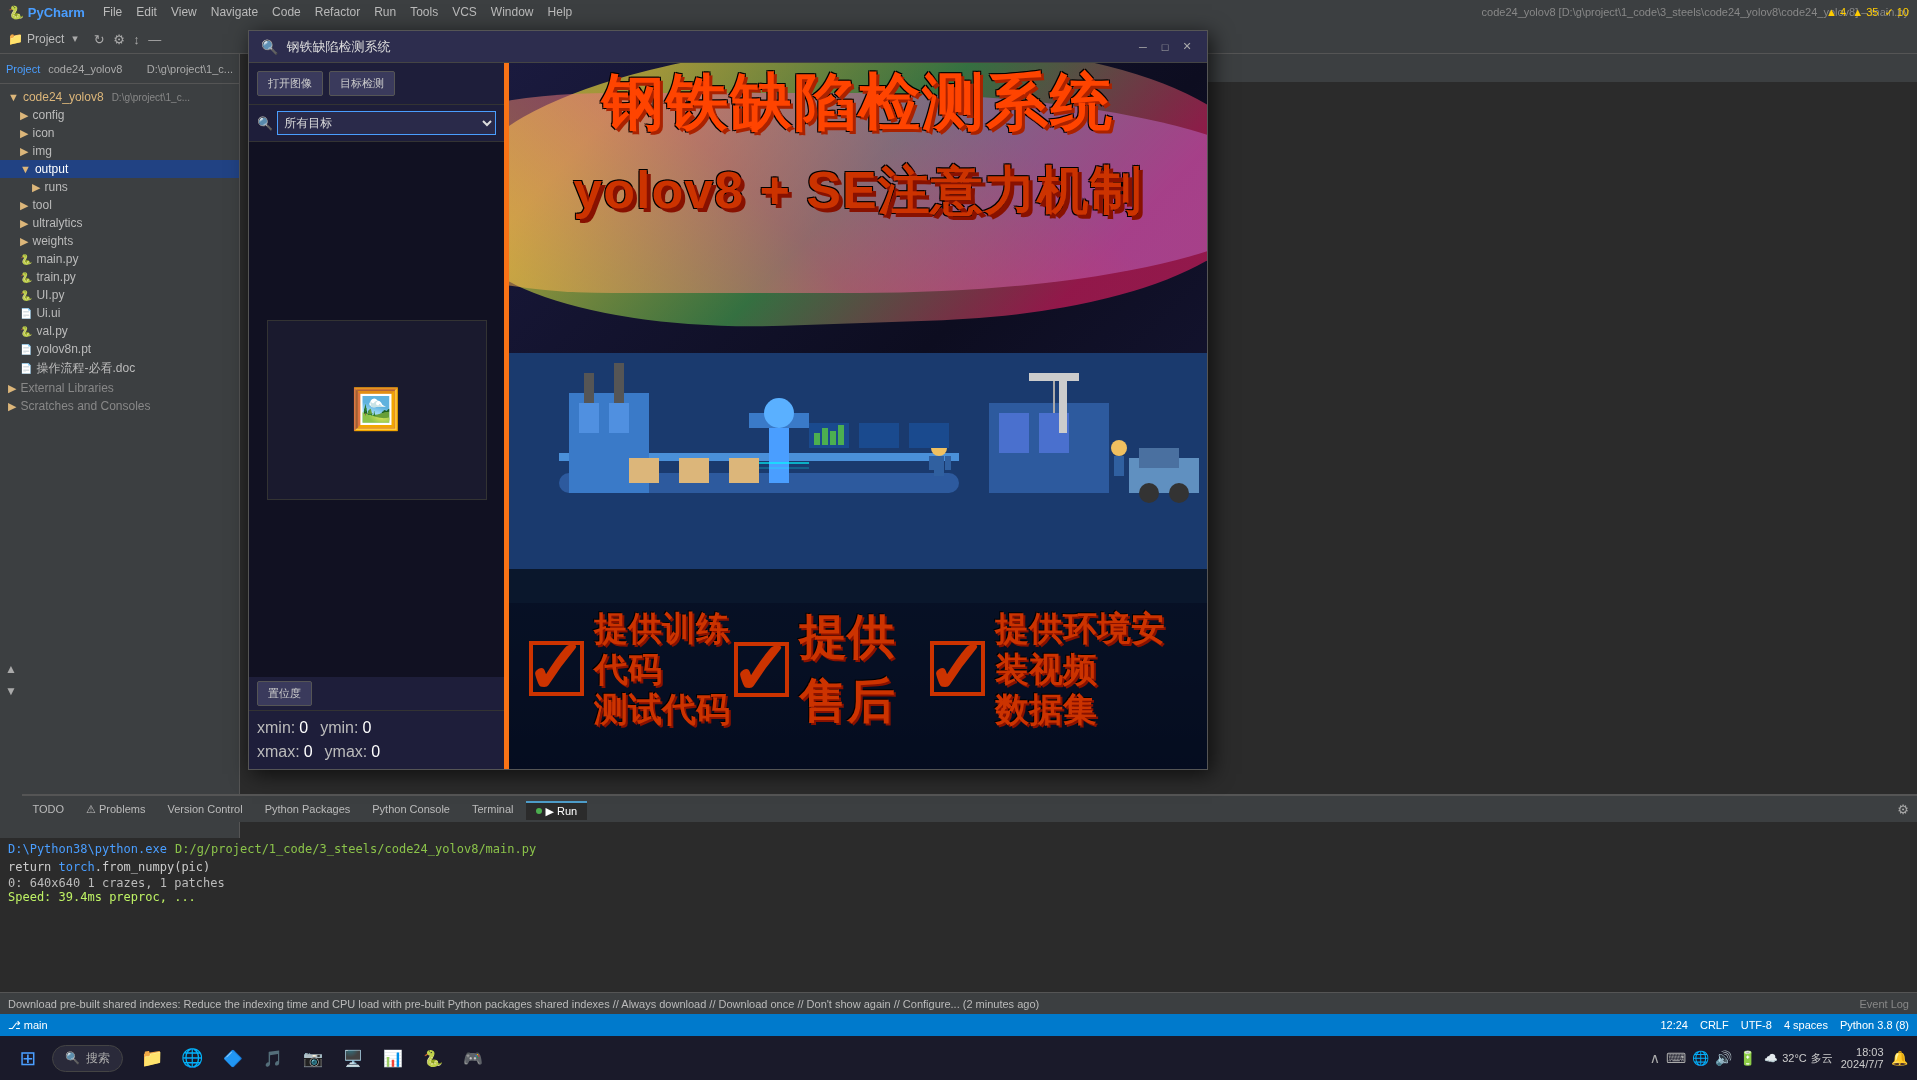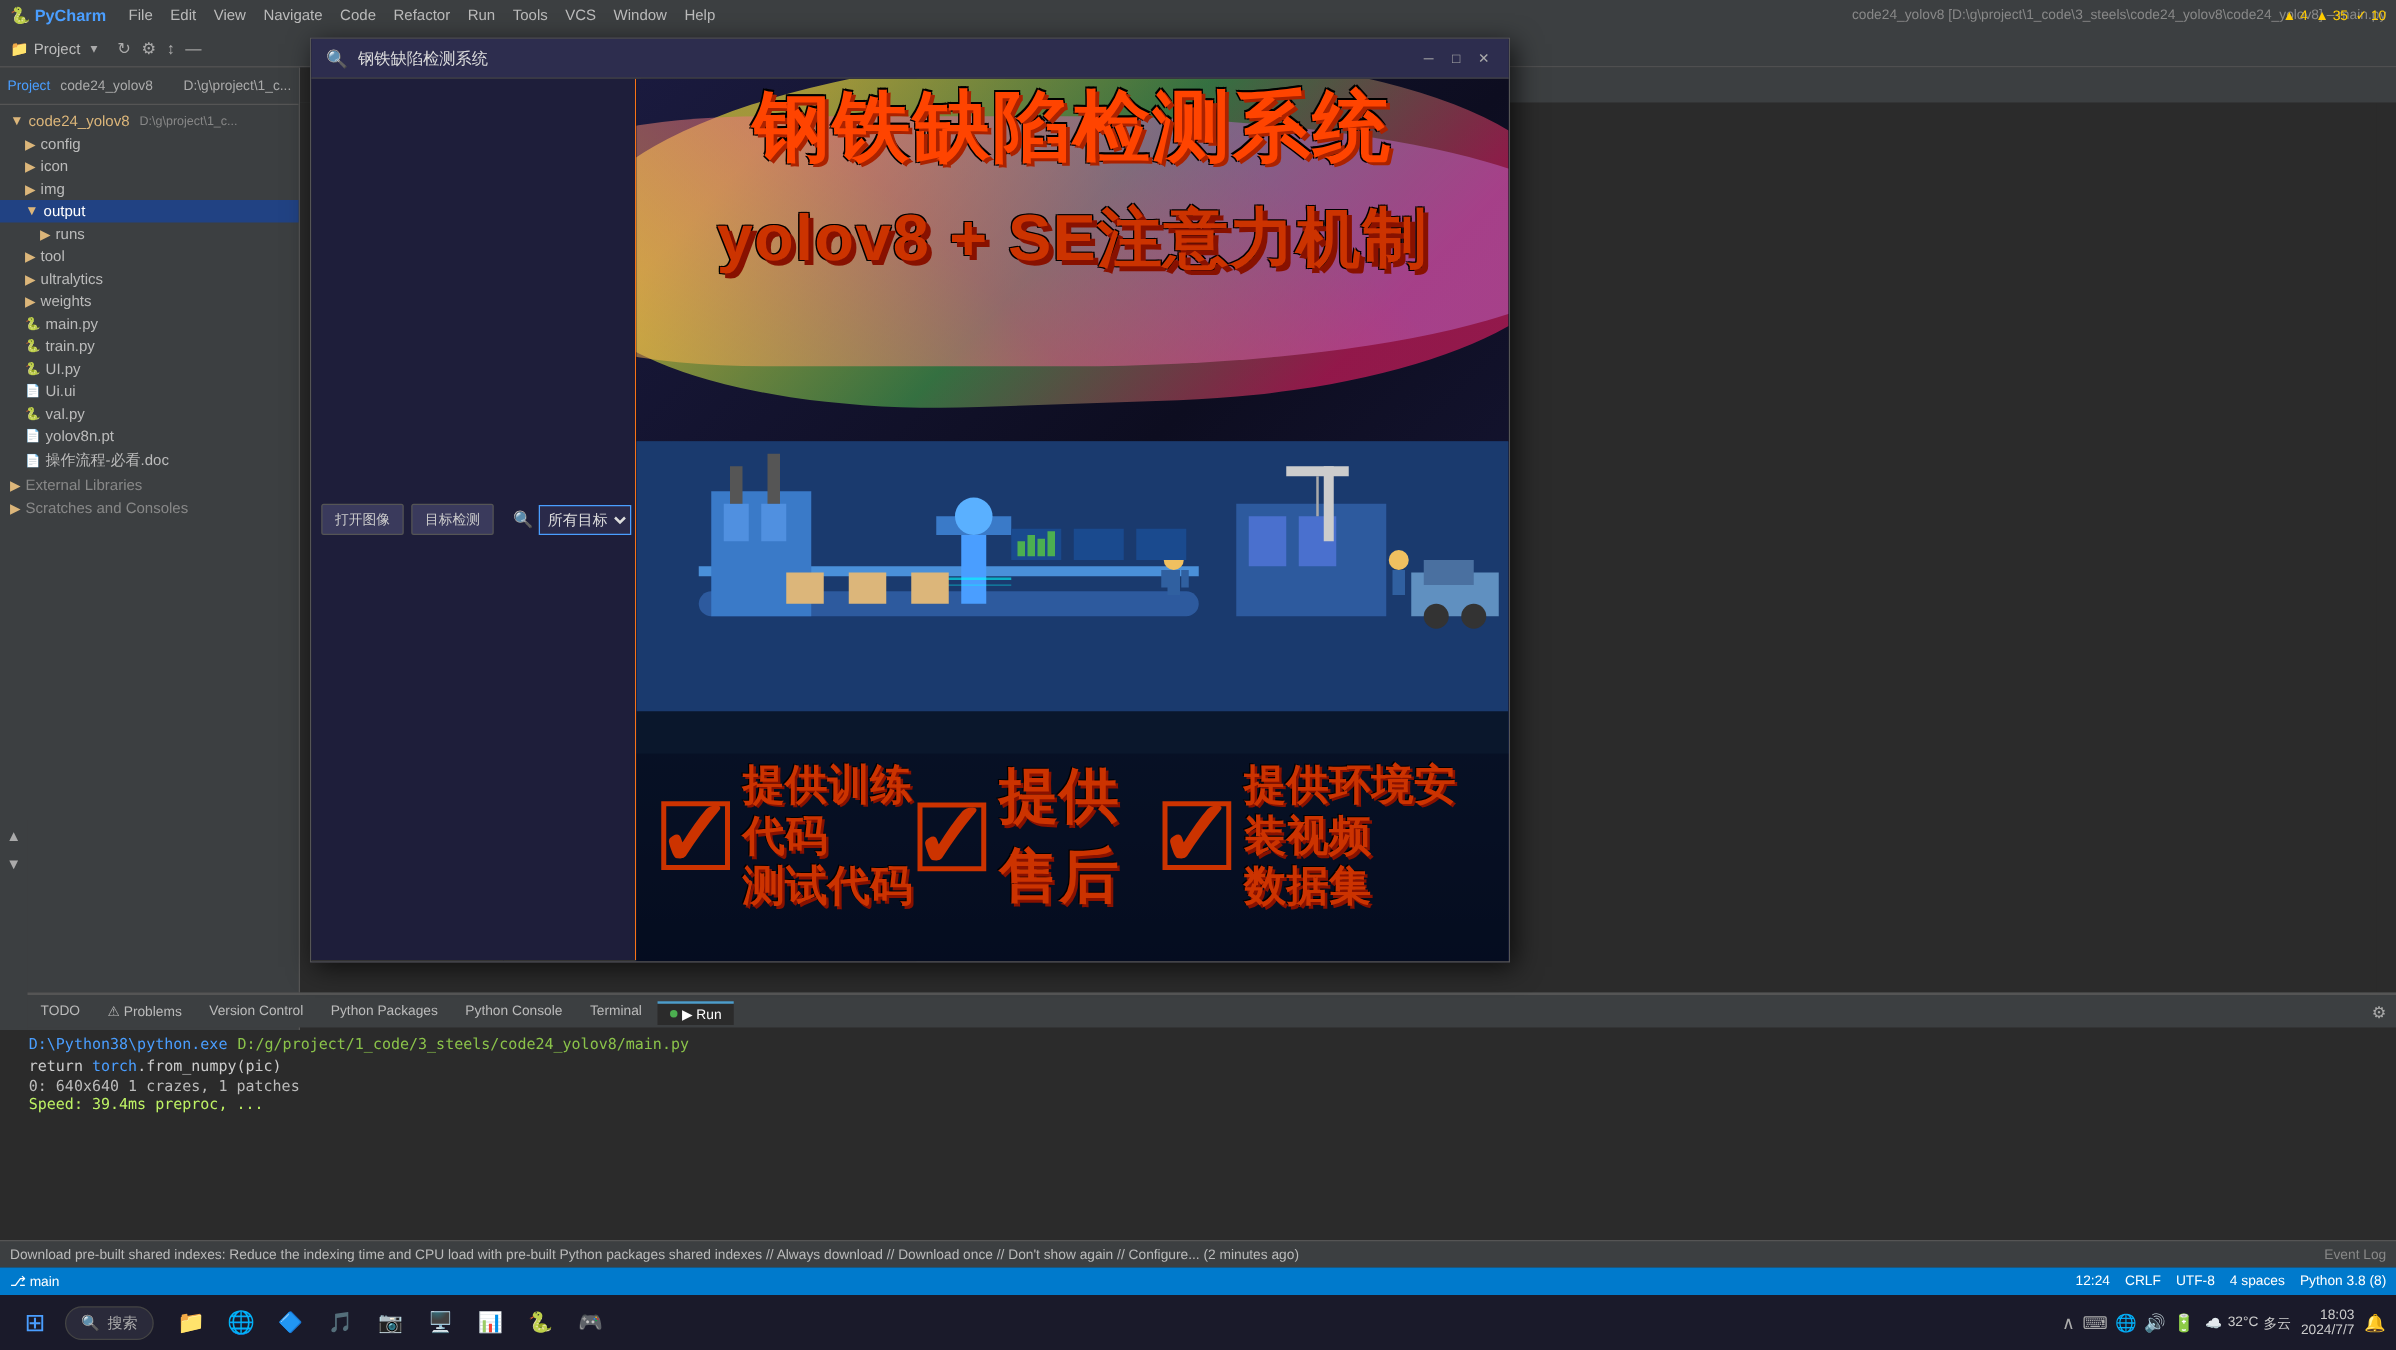--- a/index.html
+++ b/index.html
@@ -224,23 +224,23 @@
     .dialog-content {
       display: flex;
       flex: 1;
       overflow: hidden;
     }
 
     
     .dialog-left {
       width: 260px;
       background: #1e1e3a;
-      border-right: 1px solid #f97316;
-      display: flex;
-      flex-direction: row;
+      border-right: 5px solid #f97316;
+      display: flex;
+      flex-direction: column;
       flex-shrink: 0;
     }
     .dlg-control-row {
       display: flex;
       align-items: center;
       padding: 8px;
       gap: 6px;
       border-bottom: 1px solid #333;
     }
     .dlg-btn {
@@ -544,25 +544,25 @@
     }
     .btm-tab .green-dot {
       width: 6px; height: 6px;
       background: #4caf50;
       border-radius: 50%;
     }
 
     
     .run-output {
       position: absolute;
-      bottom: 88px; left: 0; right: 0;
+      bottom: 74px; left: 0; right: 0;
       height: 168px;
       background: #2b2b2b;
       z-index: 7;
-      padding: 4px 23px;
+      padding: 4px 8px;
       font-family: monospace;
       font-size: 12px;
       color: #bbb;
       overflow: hidden;
     }
     .run-toolbar {
       position: absolute;
       bottom: 256px; left: 0;
       width: 22px;
       height: 168px;

